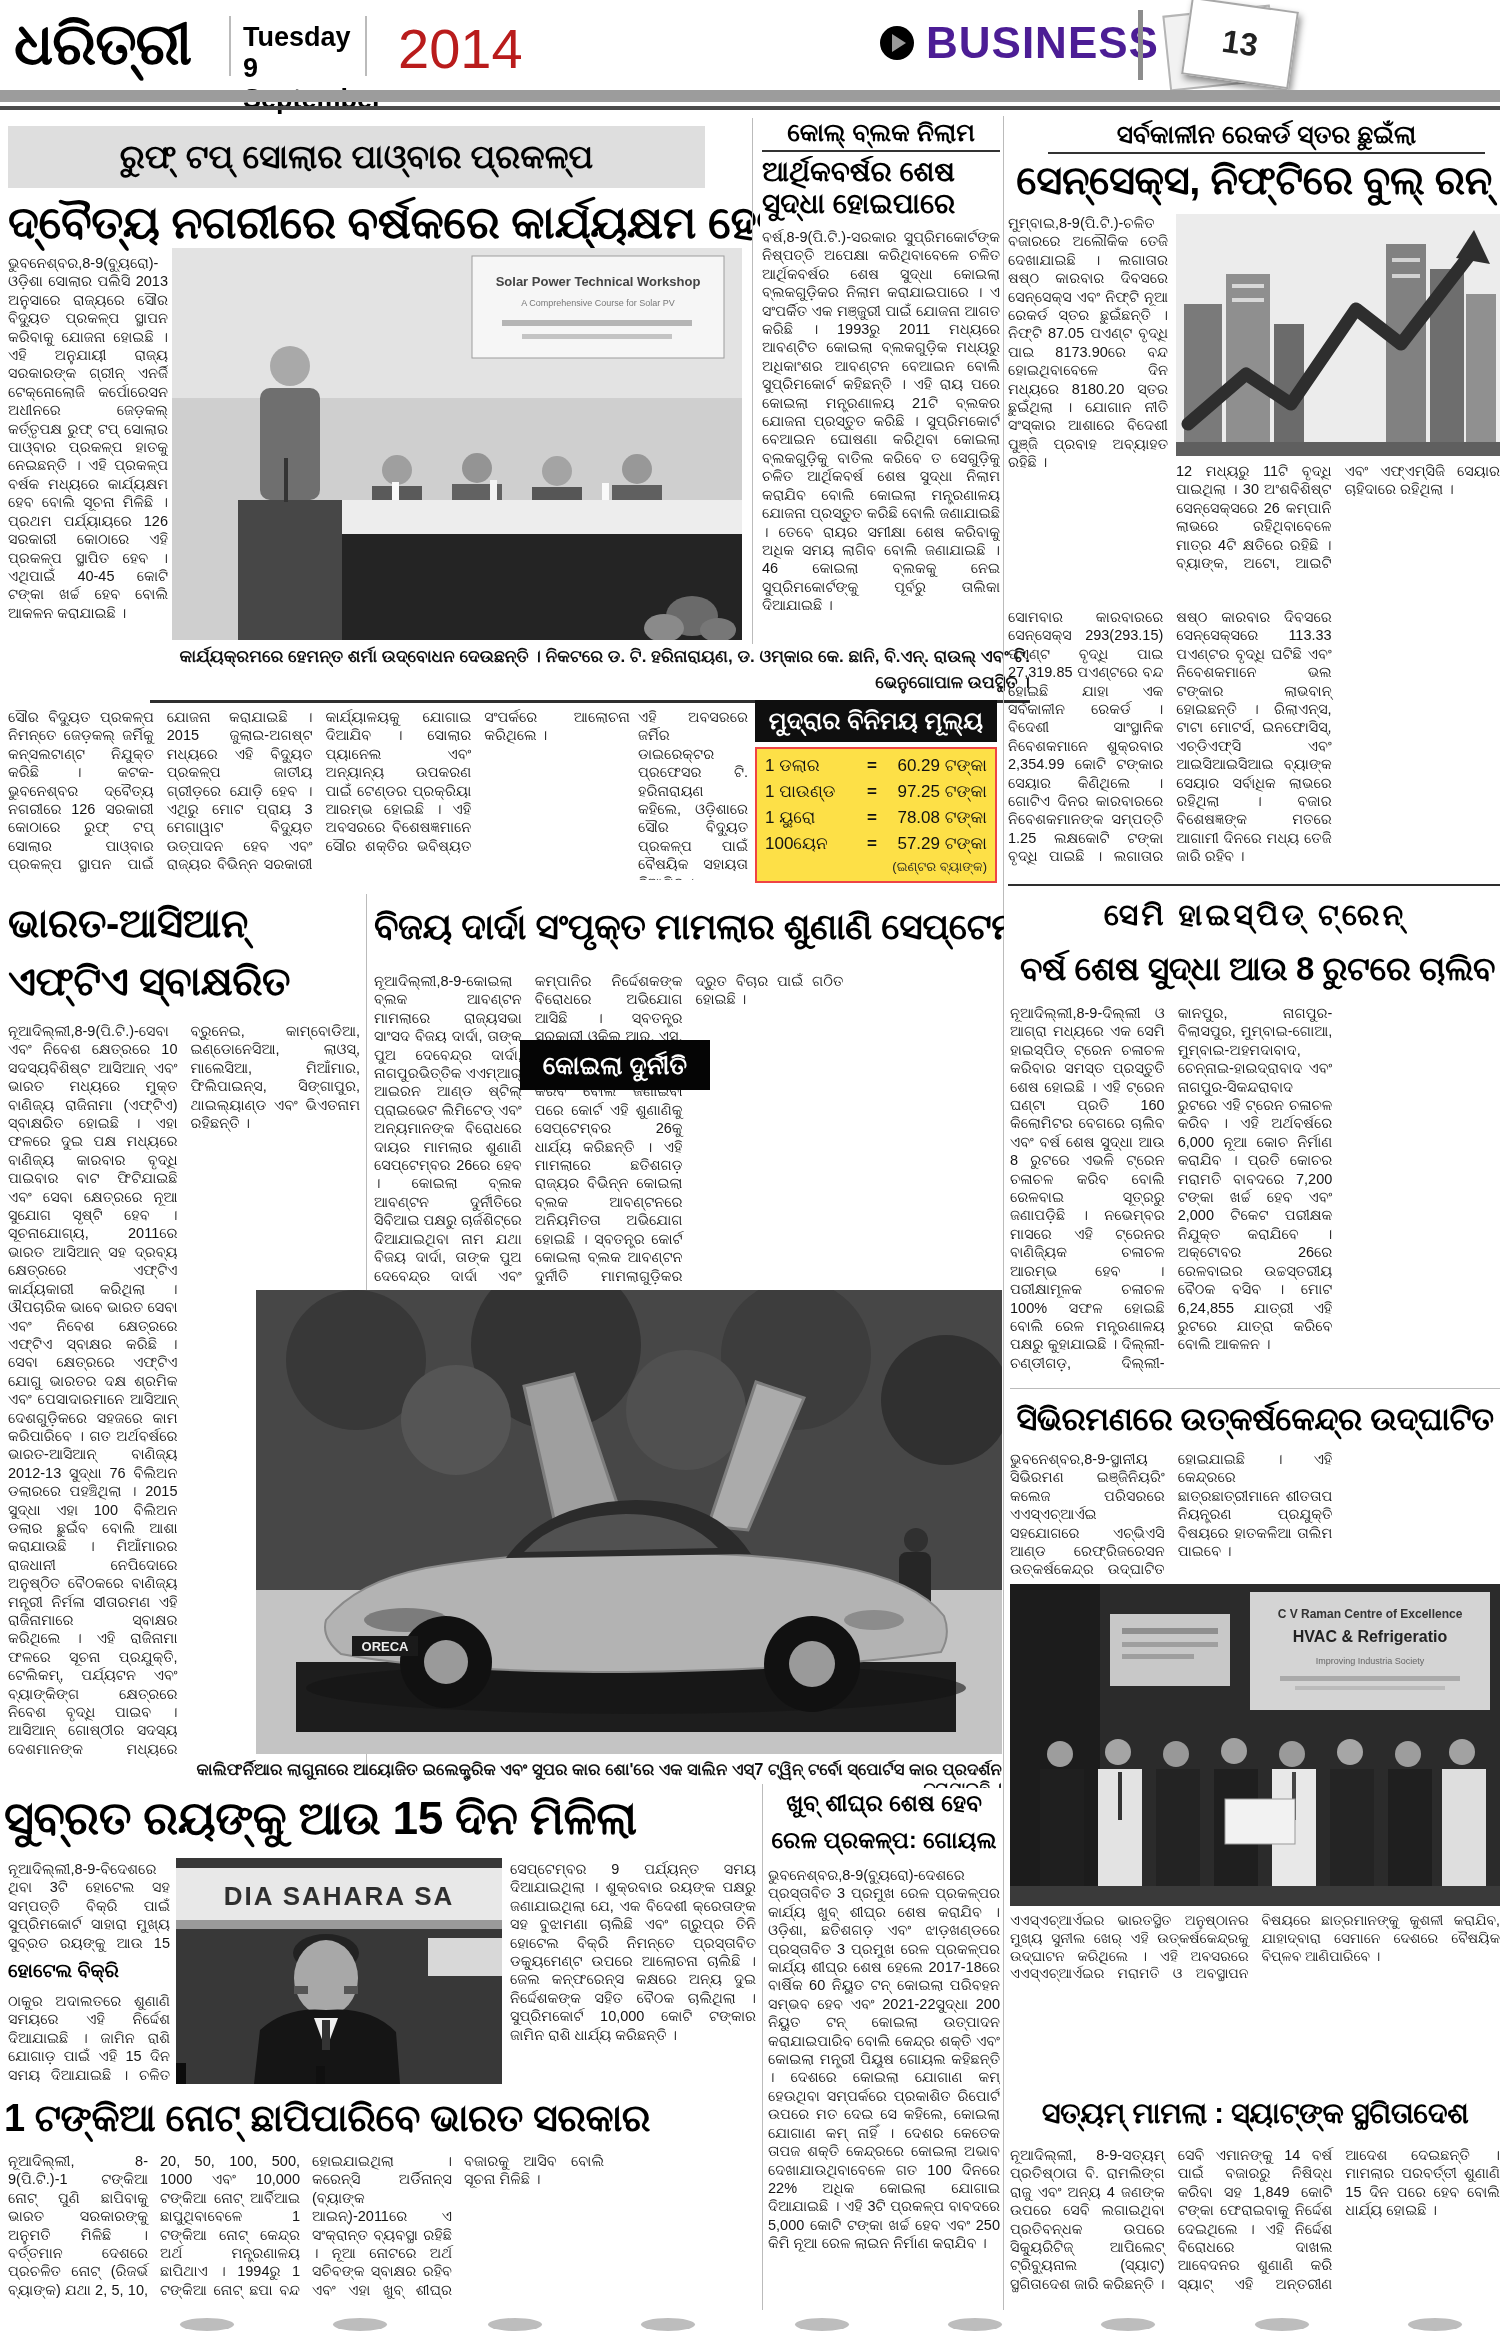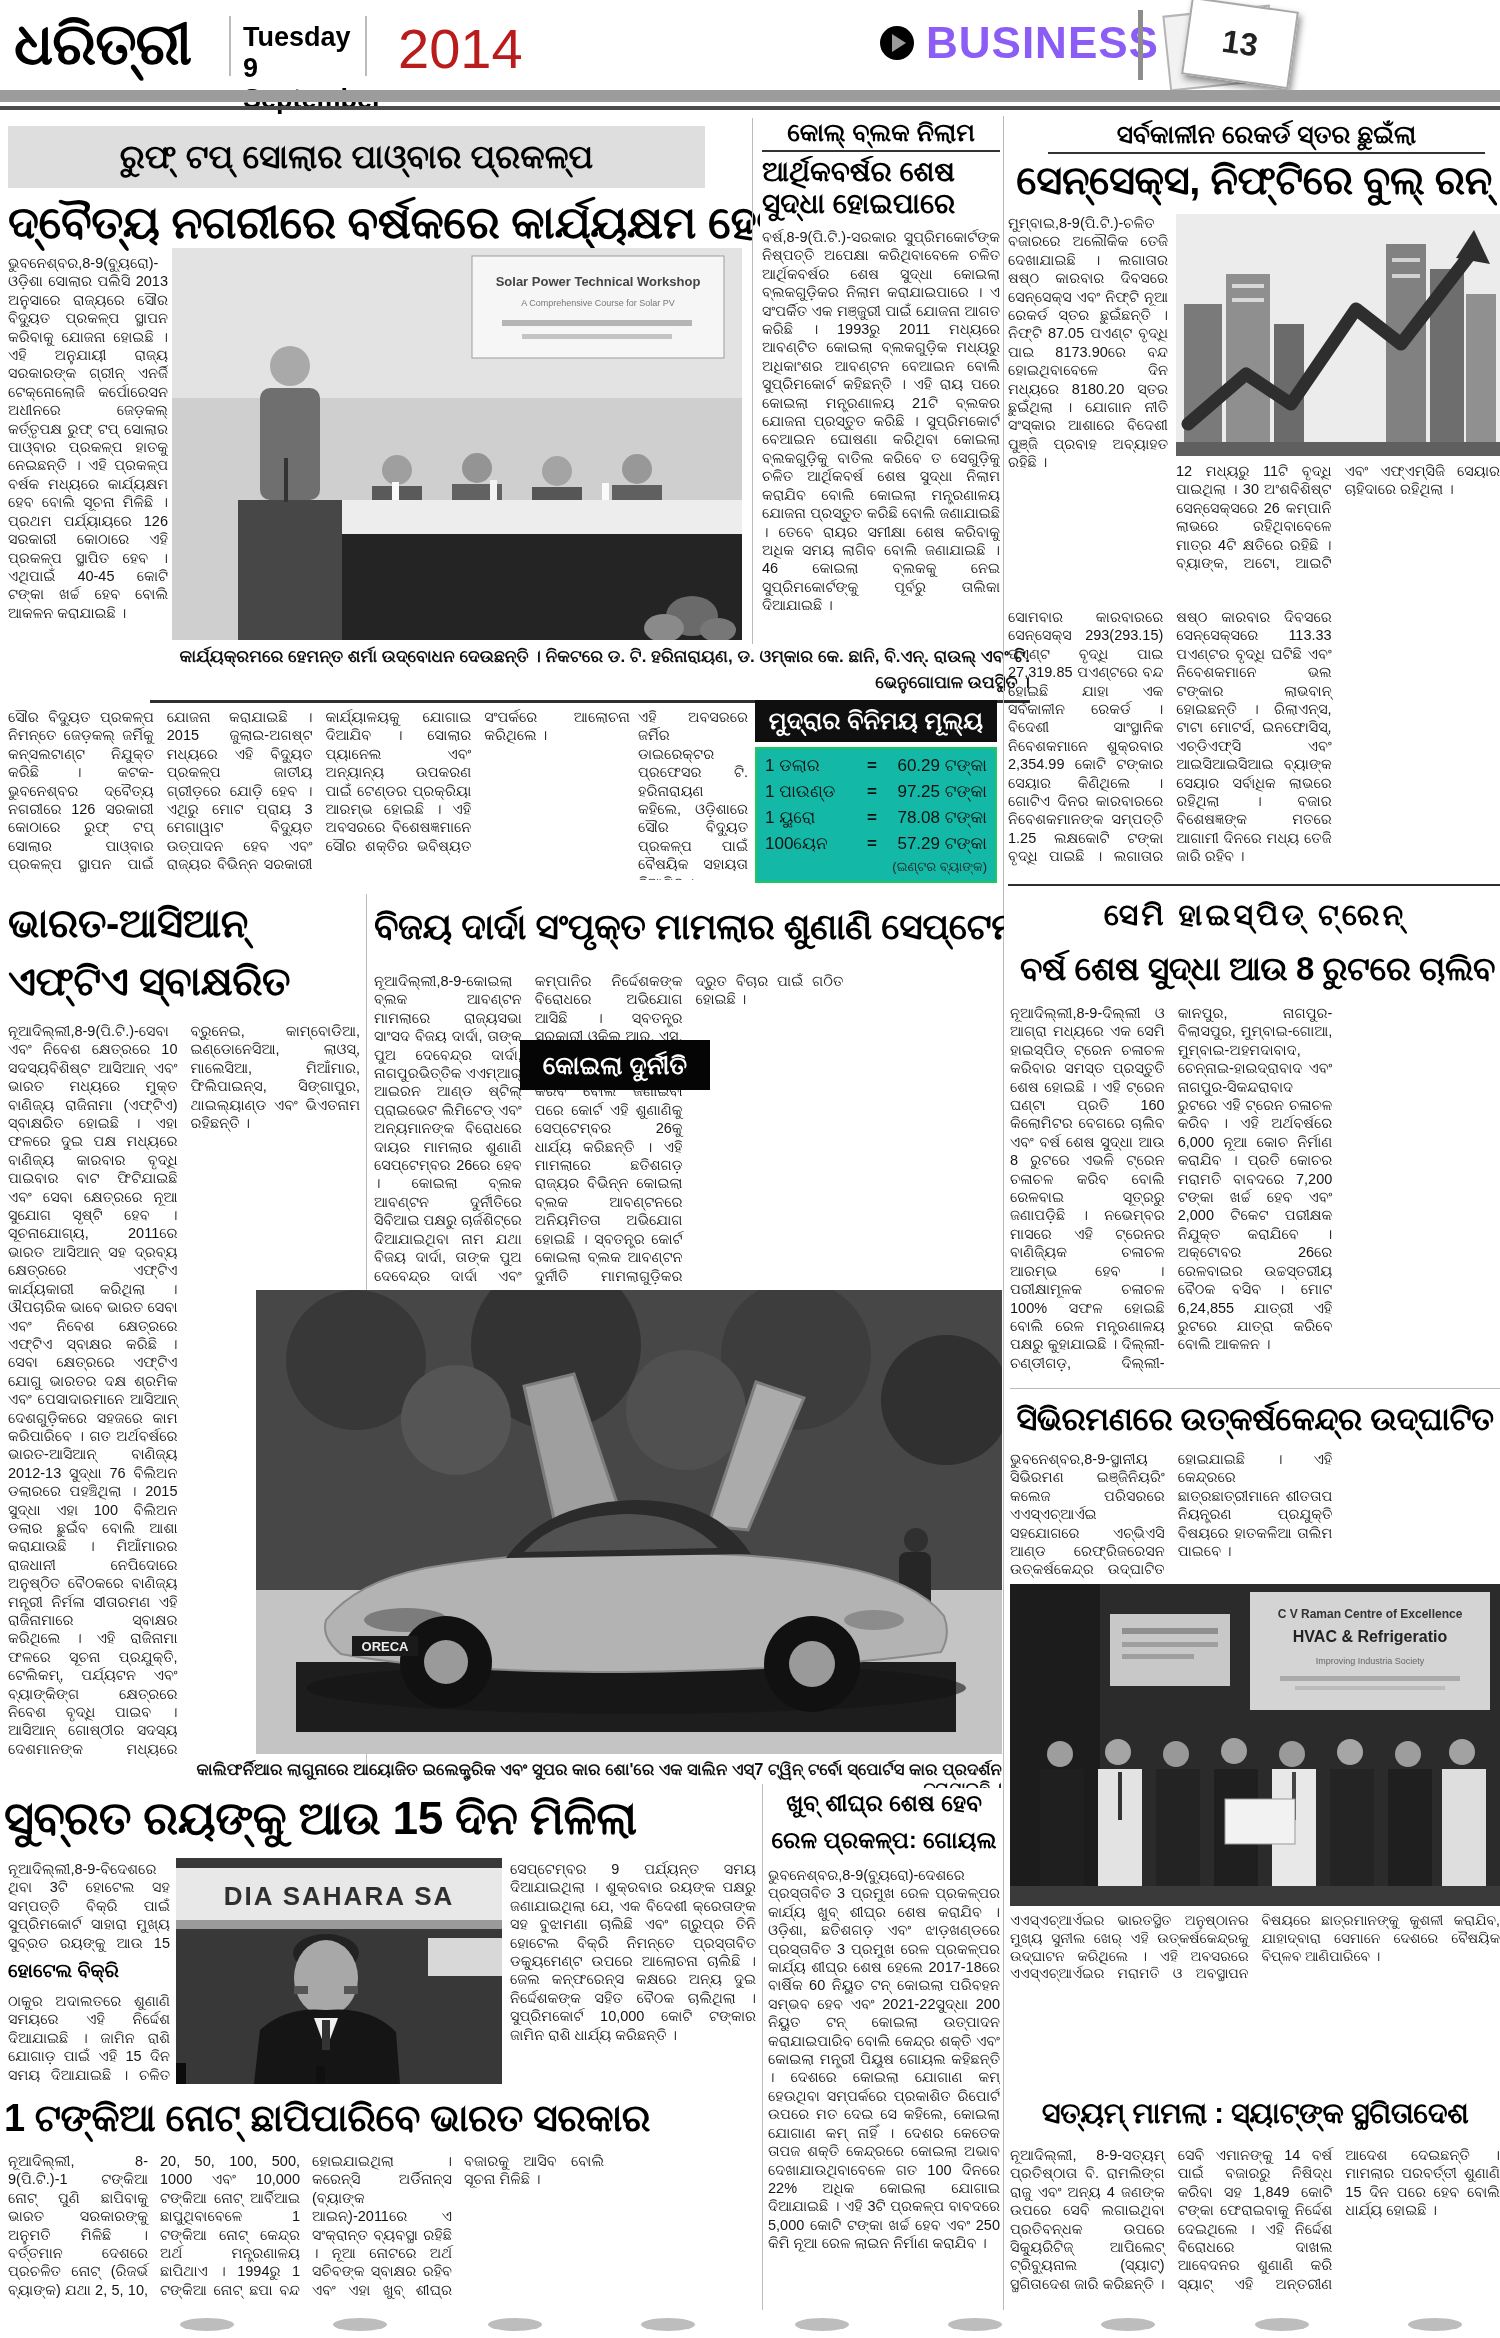--- a/index.html
+++ b/index.html
@@ -14,29 +14,29 @@
   .hl{font-weight:bold;color:#000;overflow:hidden;white-space:nowrap;letter-spacing:-0.5px}
   .kick{font-weight:bold;text-align:center;color:#000;overflow:hidden}
   .kickbox{background:#dedede;font-weight:bold;text-align:center;color:#000;overflow:hidden}
   .cap{font-weight:bold;text-align:right;color:#101010;overflow:hidden}
   .rule{background:#2e2e2e}
   .vrule{background:#bbbbbb}
   .u2{border-bottom:2px solid #333}
   .masthead-logo{font-weight:bold;font-size:58px;line-height:80px;color:#000;letter-spacing:-1px}
   .mh-day{font-weight:bold;font-size:27px;line-height:1.15;color:#000}
   .mh-year{font-size:56px;color:#b91c1c}
-  .mh-section{font-weight:bold;font-size:44px;letter-spacing:1px;color:#8b5cf6}
+  .mh-section{font-weight:bold;font-size:44px;letter-spacing:1px;color:#4c1d95}
   .bullet{display:inline-block;width:34px;height:34px;border-radius:50%;background:#000;position:relative;vertical-align:middle}
   .bullet-tri{position:absolute;left:12px;top:8px;width:0;height:0;border-left:14px solid #9a9a9a;border-top:9px solid transparent;border-bottom:9px solid transparent}
   .graybar{background:#9c9c9c}
   .darkbar{background:#4c4c4c}
   .curl-p1{position:absolute;left:0;top:8px;width:104px;height:72px;background:#f2f2f2;border:2px solid #b5b5b5;transform:rotate(-6deg)}
   .curl-p2{position:absolute;left:20px;top:2px;width:104px;height:74px;background:#ffffff;border:2px solid #a8a8a8;transform:rotate(8deg);
            box-shadow:3px 4px 7px rgba(0,0,0,.45);display:flex;align-items:center;justify-content:center;font-size:32px;font-weight:bold;color:#222}
-  .exch{border:2px solid #22c55e;background:#14b8a6}
+  .exch{border:2px solid #ef4444;background:#fde047}
   .exch-head{background:#0f0f0f;color:#fff;text-align:center;font-weight:bold;font-size:24px;line-height:42px}
   .exch-row{display:flex;font-size:17px;line-height:26px;padding:0 8px;color:#111}
   .exch-u{width:92px;text-align:left}
   .exch-e{width:30px;text-align:center;font-weight:bold}
   .exch-v{flex:1;text-align:right}
   .exch-note{font-size:13px;text-align:right;padding:2px 8px 0 0;color:#222}
   .blackbox{background:#050505;color:#fff;font-weight:bold;text-align:center;overflow:hidden}
   .oval{position:absolute;width:54px;height:13px;border-radius:50%;background:#bdbdbd}
   .photo{overflow:hidden;background:#ccc}
   svg{display:block}

